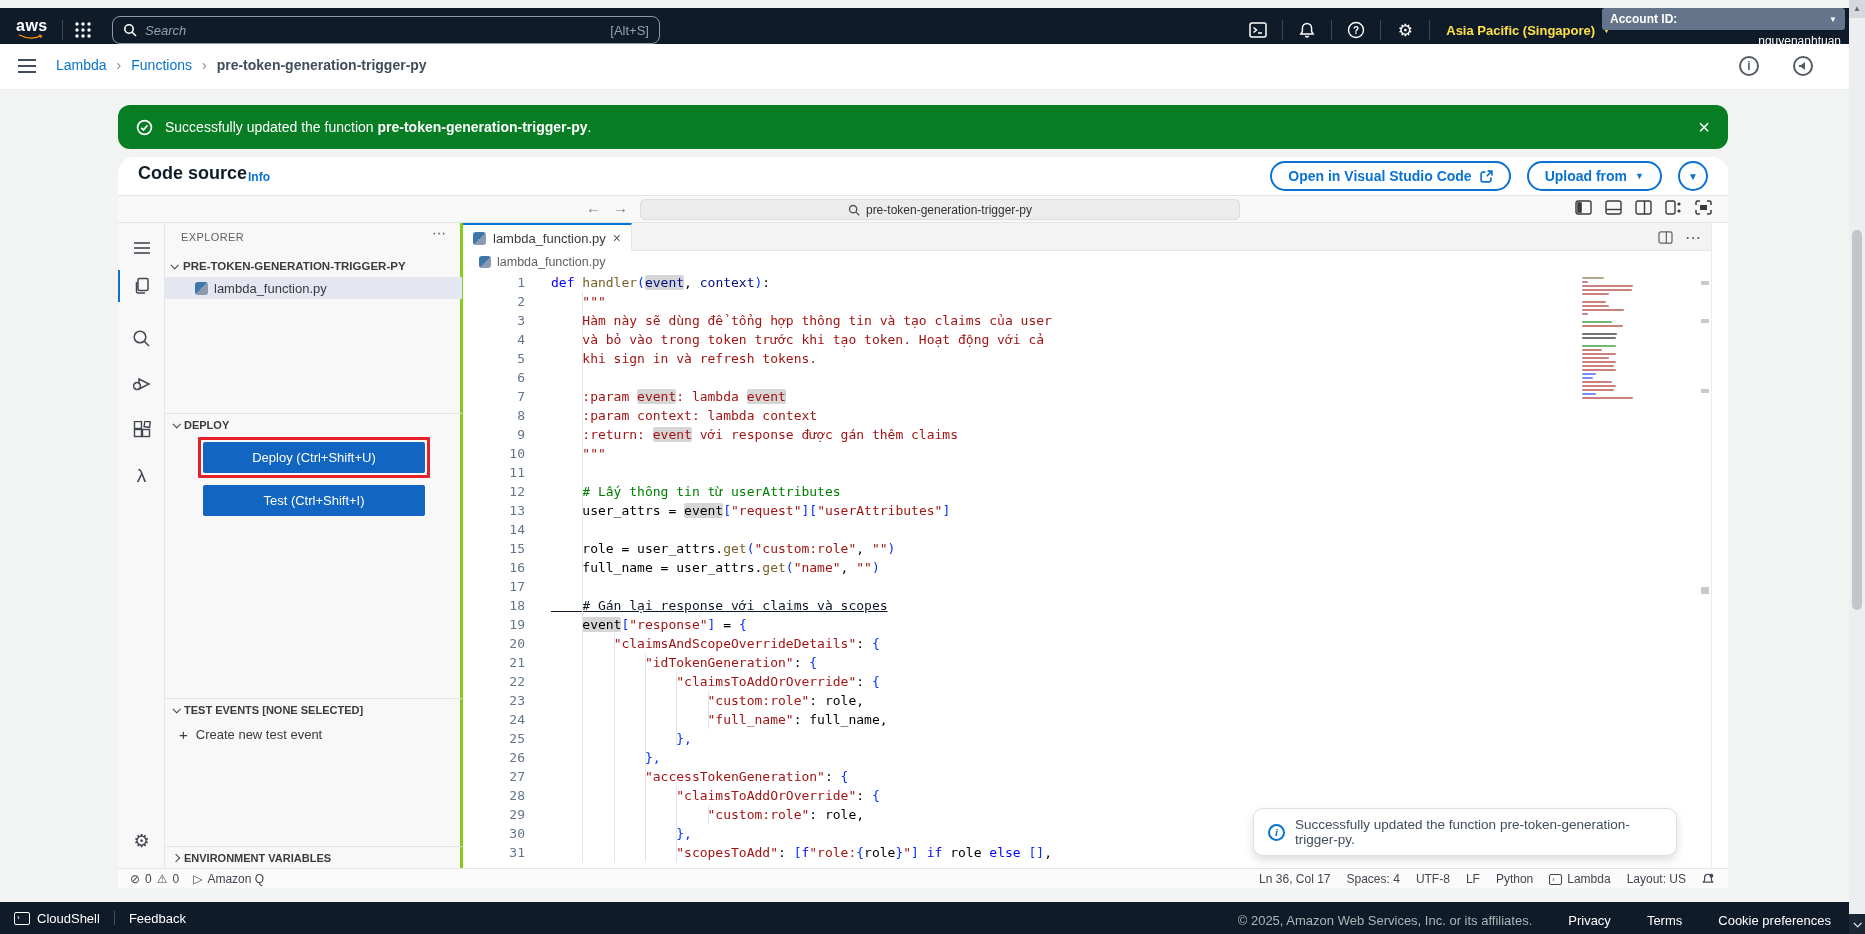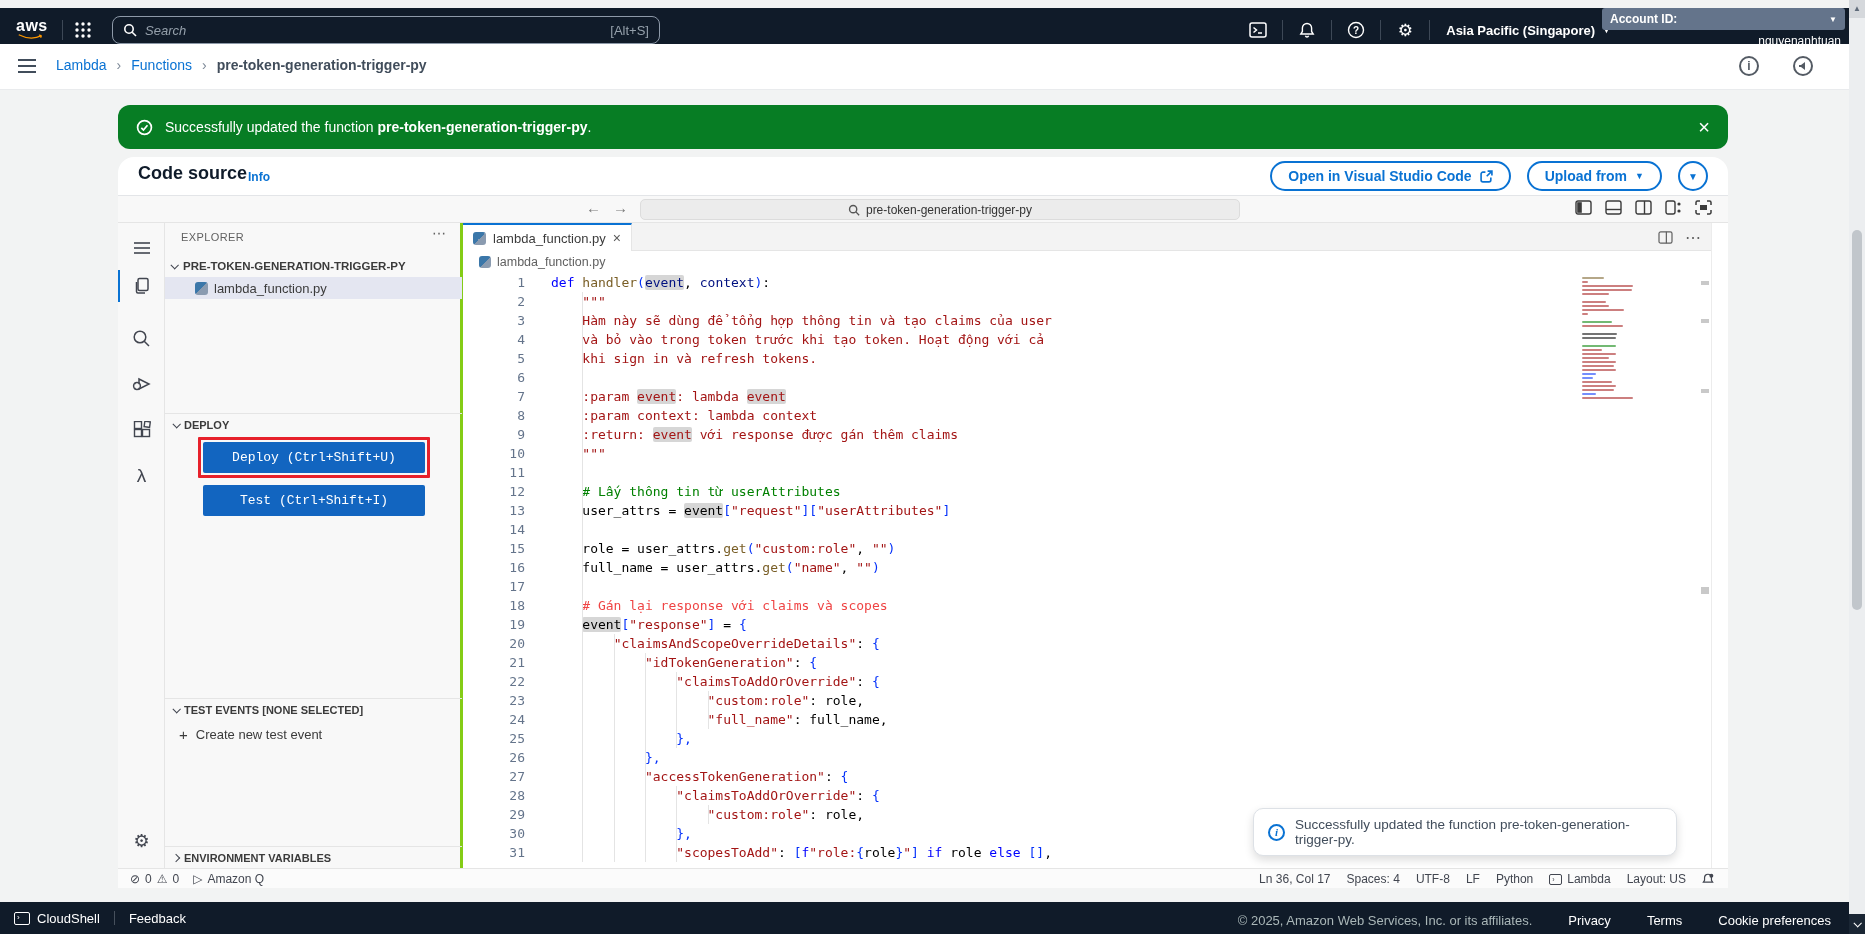--- a/index.html
+++ b/index.html
@@ -12,21 +12,21 @@
   .aws-logo .smile{display:block;width:30px;height:7px;margin-top:-2px}
   .top-sep{position:absolute;left:62px;top:12px;width:1px;height:20px;background:#3d4856}
   .apps{position:absolute;left:74px;top:13px;width:18px;height:18px;cursor:pointer}
   .searchbox{position:absolute;left:112px;top:8px;width:548px;height:28px;border:1px solid #8d99a8;border-radius:8px;display:flex;align-items:center;padding:0 10px;gap:8px}
   .searchbox input{flex:1;background:transparent;border:none;outline:none;color:#d1d5db;font-size:13px;font-style:italic;font-family:"Liberation Sans",sans-serif}
   .searchbox input::placeholder{color:#95a0ab}
   .search-short{color:#95a0ab;font-size:13px}
   .top-icons{position:absolute;right:238px;top:0;height:44px;display:flex;align-items:center;gap:0;color:#fff}
   .tico{width:48px;height:44px;display:flex;align-items:center;justify-content:center;cursor:pointer}
   .vline{width:1px;height:20px;background:#3d4856}
-  .region{display:flex;align-items:center;gap:7px;color:#ffffff;font-size:13px;font-weight:bold;padding:0 16px;cursor:pointer;white-space:nowrap}
+  .region{display:flex;align-items:center;gap:7px;color:#fde047;font-size:13px;font-weight:bold;padding:0 16px;cursor:pointer;white-space:nowrap}
   .region .caret{font-size:9px}
   .account-box{position:absolute;right:20px;top:0;width:243px;height:22px;background:#64748b;border-radius:3px;display:flex;align-items:center;justify-content:space-between;padding:0 8px;color:#fff;font-size:12px;font-weight:bold;cursor:pointer}
   .username{position:absolute;right:24px;top:26px;color:#fff;font-size:12px}
 
   
   .crumbbar{position:absolute;left:0;top:44px;width:1865px;height:46px;background:#fff;border-bottom:1px solid #e9ebed}
   .burger{position:absolute;left:18px;top:15px;width:18px;height:14px;cursor:pointer}
   .burger i{display:block;height:2px;background:#414d5b;margin-bottom:4px}
   .crumbs{position:absolute;left:56px;top:13px;display:flex;align-items:center;gap:10px;font-size:14px}
   .crumbs a{color:#0972d3;text-decoration:none;cursor:pointer}
@@ -63,21 +63,21 @@
   .aico{position:absolute;left:0;width:47px;height:38px;display:flex;align-items:center;justify-content:center;color:#424650;cursor:pointer}
   .aico.active::before{content:"";position:absolute;left:0;top:3px;bottom:3px;width:2px;background:#0972d3}
   
   .sidebar{position:absolute;left:47px;top:0;width:298px;height:100%;background:#f8f8f8;border-right:3px solid #84cc16;font-size:13px;color:#3b3b3b}
   .sb-hdr{position:absolute;left:16px;top:8px;font-size:11px;letter-spacing:.4px;color:#616161}
   .sb-dots{position:absolute;right:14px;top:2px;font-size:14px;color:#616161;cursor:pointer}
   .tree-root{position:absolute;left:6px;top:32px;display:flex;align-items:center;gap:6px;font-weight:bold;font-size:11.5px;cursor:pointer;width:286px;height:22px}
   .tree-file{position:absolute;left:0;top:54px;width:297px;height:22px;background:#e4e6f1;display:flex;align-items:center;gap:6px;padding-left:30px;cursor:pointer}
   .sb-div{position:absolute;left:0;width:297px;height:1px;background:#e5e5e5}
   .sec-hdr{position:absolute;left:8px;display:flex;align-items:center;gap:5px;font-weight:bold;font-size:11px;cursor:pointer}
-  .vsbtn{position:absolute;left:38px;width:222px;height:31px;background:#1265c0;color:#fff;border:none;border-radius:2px;font-size:13px;cursor:pointer;font-family:Liberation Mono, monospace}
+  .vsbtn{position:absolute;left:38px;width:222px;height:31px;background:#1265c0;color:#fff;border:none;border-radius:2px;font-size:13px;cursor:pointer;font-family:Liberation Sans, sans-serif}
   .deploy-wrap{position:absolute;left:33px;top:214px;border:3px solid #e7212b;padding:2px;border-radius:1px}
   .deploy-wrap .vsbtn{position:static;display:block;width:222px}
   .create-row{position:absolute;left:14px;display:flex;align-items:center;gap:8px;cursor:pointer;font-size:13px}
   .plus{font-size:15px;color:#3b3b3b}
   
   .chev{display:inline-block;width:6px;height:6px;border-right:1.5px solid #424650;border-bottom:1.5px solid #424650}
   .chev.down{transform:rotate(45deg) translateY(-1px)}
   .chev.right{transform:rotate(-45deg)}
   
   .ed-main{position:absolute;left:345px;top:0;right:16px;height:100%;background:#fff;border-right:1px solid #ececec}
@@ -411,21 +411,21 @@
               <div class="cl"><span class="ln">8</span><span class="lc"><i class="ig" style="left: 4ch;"></i><span style="color: rgb(163, 21, 21);">    :param context: lambda context</span></span></div>
               <div class="cl"><span class="ln">9</span><span class="lc"><i class="ig" style="left: 4ch;"></i><span style="color: rgb(163, 21, 21);">    :return: </span><span class="hl" style="color: rgb(163, 21, 21);">event</span><span style="color: rgb(163, 21, 21);"> với response được gán thêm claims</span></span></div>
               <div class="cl"><span class="ln">10</span><span class="lc"><i class="ig" style="left: 4ch;"></i><span style="color: rgb(163, 21, 21);">    """</span></span></div>
               <div class="cl"><span class="ln">11</span><span class="lc"><i class="ig" style="left: 4ch;"></i></span></div>
               <div class="cl"><span class="ln">12</span><span class="lc"><i class="ig" style="left: 4ch;"></i><span style="color: rgb(0, 128, 0);">    # Lấy thông tin từ userAttributes</span></span></div>
               <div class="cl"><span class="ln">13</span><span class="lc"><i class="ig" style="left: 4ch;"></i><span style="color: rgb(0, 0, 0);">    user_attrs = </span><span class="hl" style="color: rgb(0, 0, 0);">event</span><span style="color: rgb(4, 49, 250);">[</span><span style="color: rgb(163, 21, 21);">"request"</span><span style="color: rgb(4, 49, 250);">][</span><span style="color: rgb(163, 21, 21);">"userAttributes"</span><span style="color: rgb(4, 49, 250);">]</span></span></div>
               <div class="cl"><span class="ln">14</span><span class="lc"><i class="ig" style="left: 4ch;"></i></span></div>
               <div class="cl"><span class="ln">15</span><span class="lc"><i class="ig" style="left: 4ch;"></i><span style="color: rgb(0, 0, 0);">    role = user_attrs.</span><span style="color: rgb(121, 94, 38);">get</span><span style="color: rgb(4, 49, 250);">(</span><span style="color: rgb(163, 21, 21);">"custom:role"</span><span style="color: rgb(0, 0, 0);">, </span><span style="color: rgb(163, 21, 21);">""</span><span style="color: rgb(4, 49, 250);">)</span></span></div>
               <div class="cl"><span class="ln">16</span><span class="lc"><i class="ig" style="left: 4ch;"></i><span style="color: rgb(0, 0, 0);">    full_name = user_attrs.</span><span style="color: rgb(121, 94, 38);">get</span><span style="color: rgb(4, 49, 250);">(</span><span style="color: rgb(163, 21, 21);">"name"</span><span style="color: rgb(0, 0, 0);">, </span><span style="color: rgb(163, 21, 21);">""</span><span style="color: rgb(4, 49, 250);">)</span></span></div>
               <div class="cl"><span class="ln">17</span><span class="lc"><i class="ig" style="left: 4ch;"></i></span></div>
-              <div class="cl"><span class="ln">18</span><span class="lc"><i class="ig" style="left: 4ch;"></i><span style="color: #ef4444;">    # Gán lại response với claims và scopes</span></span></div>
+              <div class="cl"><span class="ln">18</span><span class="lc"><i class="ig" style="left: 4ch;"></i><span style="color: #0f172a; text-decoration: underline;">    # Gán lại response với claims và scopes</span></span></div>
               <div class="cl"><span class="ln">19</span><span class="lc"><i class="ig" style="left: 4ch;"></i><span style="color: rgb(0, 0, 0);">    </span><span class="hl" style="color: rgb(0, 0, 0);">event</span><span style="color: rgb(4, 49, 250);">[</span><span style="color: rgb(163, 21, 21);">"response"</span><span style="color: rgb(4, 49, 250);">]</span><span style="color: rgb(0, 0, 0);"> = </span><span style="color: rgb(4, 49, 250);">{</span></span></div>
               <div class="cl"><span class="ln">20</span><span class="lc"><i class="ig" style="left: 4ch;"></i><i class="ig" style="left: 8ch;"></i><span style="color: rgb(0, 0, 0);">        </span><span style="color: rgb(163, 21, 21);">"claimsAndScopeOverrideDetails"</span><span style="color: rgb(0, 0, 0);">: </span><span style="color: rgb(4, 49, 250);">{</span></span></div>
               <div class="cl"><span class="ln">21</span><span class="lc"><i class="ig" style="left: 4ch;"></i><i class="ig" style="left: 8ch;"></i><i class="ig" style="left: 12ch;"></i><span style="color: rgb(0, 0, 0);">            </span><span style="color: rgb(163, 21, 21);">"idTokenGeneration"</span><span style="color: rgb(0, 0, 0);">: </span><span style="color: rgb(4, 49, 250);">{</span></span></div>
               <div class="cl"><span class="ln">22</span><span class="lc"><i class="ig" style="left: 4ch;"></i><i class="ig" style="left: 8ch;"></i><i class="ig" style="left: 12ch;"></i><i class="ig" style="left: 16ch;"></i><span style="color: rgb(0, 0, 0);">                </span><span style="color: rgb(163, 21, 21);">"claimsToAddOrOverride"</span><span style="color: rgb(0, 0, 0);">: </span><span style="color: rgb(4, 49, 250);">{</span></span></div>
               <div class="cl"><span class="ln">23</span><span class="lc"><i class="ig" style="left: 4ch;"></i><i class="ig" style="left: 8ch;"></i><i class="ig" style="left: 12ch;"></i><i class="ig" style="left: 16ch;"></i><i class="ig" style="left: 20ch;"></i><span style="color: rgb(0, 0, 0);">                    </span><span style="color: rgb(163, 21, 21);">"custom:role"</span><span style="color: rgb(0, 0, 0);">: role,</span></span></div>
               <div class="cl"><span class="ln">24</span><span class="lc"><i class="ig" style="left: 4ch;"></i><i class="ig" style="left: 8ch;"></i><i class="ig" style="left: 12ch;"></i><i class="ig" style="left: 16ch;"></i><i class="ig" style="left: 20ch;"></i><span style="color: rgb(0, 0, 0);">                    </span><span style="color: rgb(163, 21, 21);">"full_name"</span><span style="color: rgb(0, 0, 0);">: full_name,</span></span></div>
               <div class="cl"><span class="ln">25</span><span class="lc"><i class="ig" style="left: 4ch;"></i><i class="ig" style="left: 8ch;"></i><i class="ig" style="left: 12ch;"></i><i class="ig" style="left: 16ch;"></i><span style="color: rgb(0, 0, 0);">                </span><span style="color: rgb(4, 49, 250);">},</span></span></div>
               <div class="cl"><span class="ln">26</span><span class="lc"><i class="ig" style="left: 4ch;"></i><i class="ig" style="left: 8ch;"></i><i class="ig" style="left: 12ch;"></i><span style="color: rgb(0, 0, 0);">            </span><span style="color: rgb(4, 49, 250);">},</span></span></div>
               <div class="cl"><span class="ln">27</span><span class="lc"><i class="ig" style="left: 4ch;"></i><i class="ig" style="left: 8ch;"></i><i class="ig" style="left: 12ch;"></i><span style="color: rgb(0, 0, 0);">            </span><span style="color: rgb(163, 21, 21);">"accessTokenGeneration"</span><span style="color: rgb(0, 0, 0);">: </span><span style="color: rgb(4, 49, 250);">{</span></span></div>
               <div class="cl"><span class="ln">28</span><span class="lc"><i class="ig" style="left: 4ch;"></i><i class="ig" style="left: 8ch;"></i><i class="ig" style="left: 12ch;"></i><i class="ig" style="left: 16ch;"></i><span style="color: rgb(0, 0, 0);">                </span><span style="color: rgb(163, 21, 21);">"claimsToAddOrOverride"</span><span style="color: rgb(0, 0, 0);">: </span><span style="color: rgb(4, 49, 250);">{</span></span></div>

